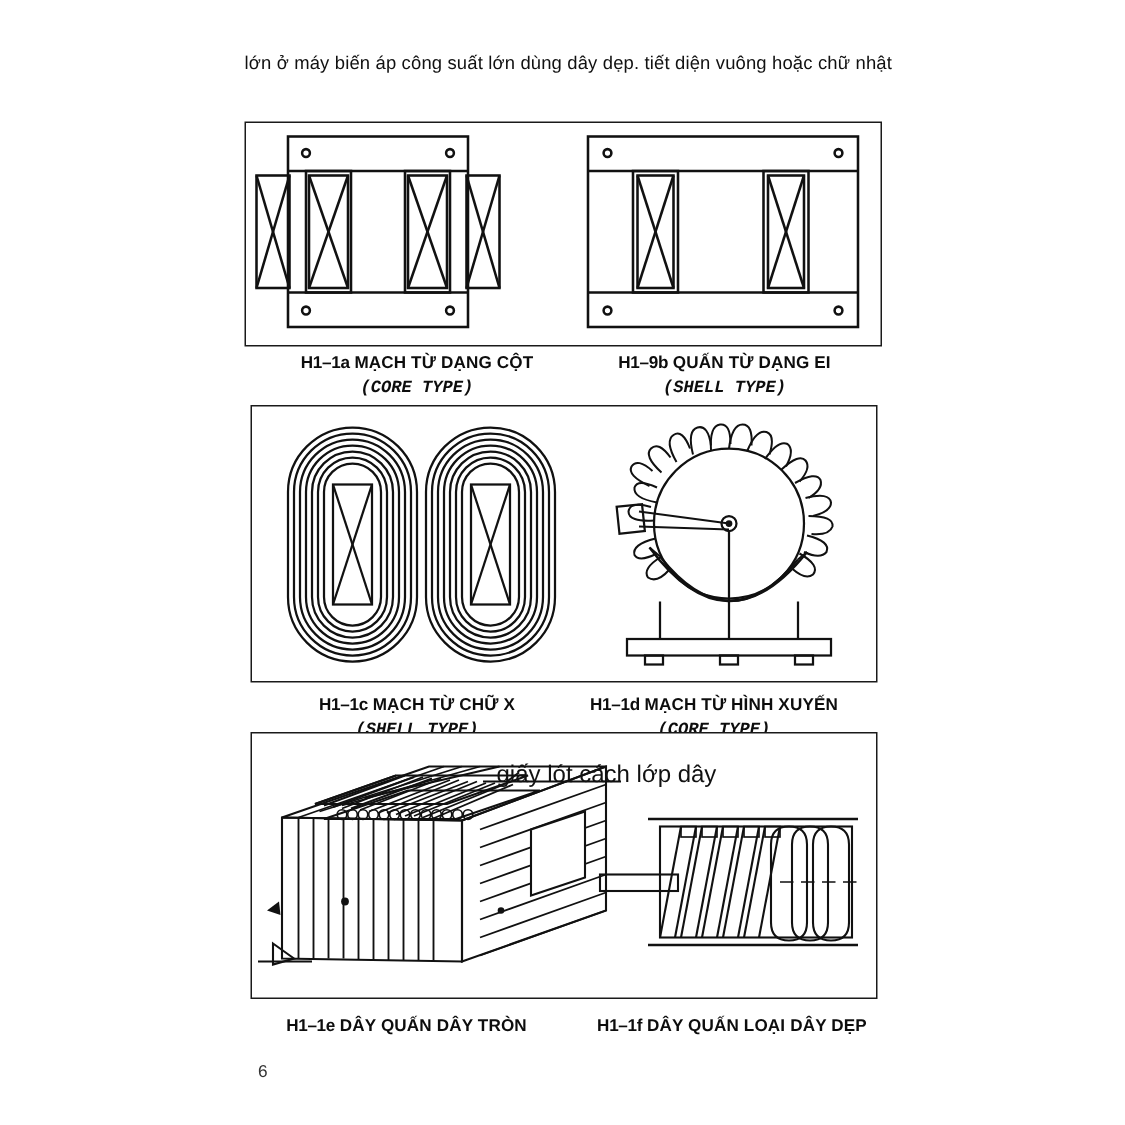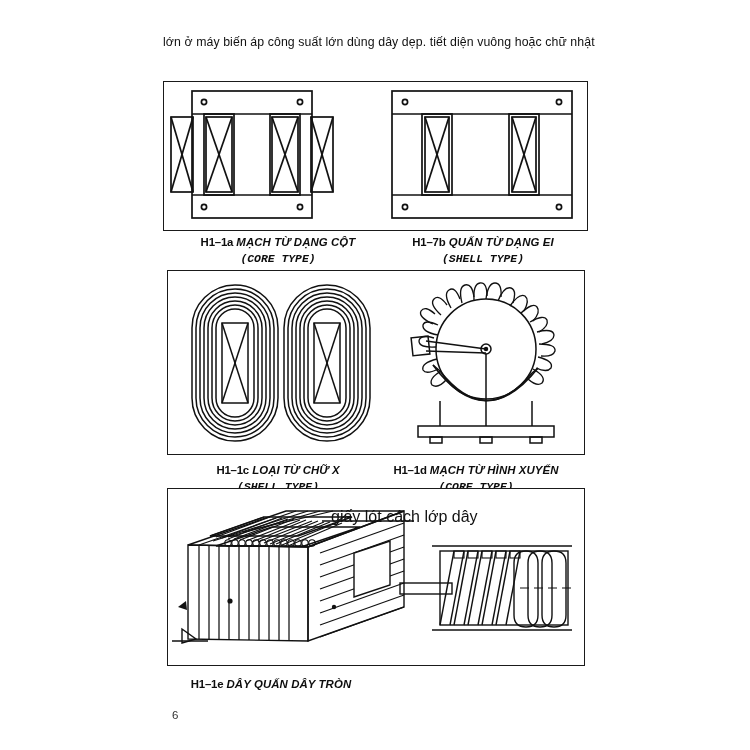--- a/index.html
+++ b/index.html
@@ -35,21 +35,21 @@
   
   .caption{
     position:absolute;
     text-align:center;
     font-size:11.4px;
     line-height:16.5px;
     color:#0d0d0d;
     white-space:nowrap;
   }
   .caption .tag{font-weight:bold;font-style:normal;letter-spacing:-0.2px;}
-  .caption .ttl{font-style:italic;font-weight:bold;letter-spacing:0.1px;}
+  .caption .ttl{font-weight:bold;letter-spacing:0.1px;}
   .caption .sub{font-style:italic;font-weight:bold;display:block;font-family:Liberation Mono, monospace;}
   #cap-a{left:178px;top:234px;width:200px;}
   #cap-b{left:383px;top:234px;width:200px;}
   #cap-c{left:178px;top:462px;width:200px;}
   #cap-d{left:376px;top:462px;width:200px;}
   #cap-e{left:171px;top:676px;width:200px;}
   #cap-f{left:383px;top:676px;width:210px;}
 
   
   .annot{
@@ -130,21 +130,21 @@
     </svg>
   </div>
 
   <div class="caption" id="cap-a">
     <span class="tag">H1–1a</span>
     <span class="ttl">MẠCH TỪ DẠNG CỘT</span>
     <span class="sub">(CORE TYPE)</span>
   </div>
 
   <div class="caption" id="cap-b">
-    <span class="tag">H1–7b</span>
+    <span class="tag">H1–9b</span>
     <span class="ttl">QUẤN TỪ DẠNG EI</span>
     <span class="sub">(SHELL TYPE)</span>
   </div>
 
   <div class="panel" id="panel-2">
     <svg class="fig" style="left:0;top:0;" width="415" height="182" viewBox="0 0 415 182">
       <g fill="none" stroke="#111" stroke-width="1.5">
 
         <rect x="24" y="14" width="86" height="156" rx="43" ry="43"></rect>
         <rect x="28" y="18" width="78" height="148" rx="39" ry="39"></rect>
@@ -211,21 +211,21 @@
         <rect x="250" y="155" width="136" height="11"></rect>
         <rect x="262" y="166" width="12" height="6"></rect>
         <rect x="312" y="166" width="12" height="6"></rect>
         <rect x="362" y="166" width="12" height="6"></rect>
       </g>
     </svg>
   </div>
 
   <div class="caption" id="cap-c">
     <span class="tag">H1–1c</span>
-    <span class="ttl">LOẠI TỪ CHỮ X</span>
+    <span class="ttl">MẠCH TỪ CHỮ X</span>
     <span class="sub">(SHELL TYPE)</span>
   </div>
 
   <div class="caption" id="cap-d">
     <span class="tag">H1–1d</span>
     <span class="ttl">MẠCH TỪ HÌNH XUYẾN</span>
     <span class="sub">(CORE TYPE)</span>
   </div>
 
   <div class="panel" id="panel-3">
@@ -342,16 +342,20 @@
     </svg>
   </div>
 
   <div class="annot">giấy lót cách lớp dây</div>
 
   <div class="caption" id="cap-e">
     <span class="tag">H1–1e</span>
     <span class="ttl">DÂY QUẤN DÂY TRÒN</span>
   </div>
 
+  <div class="caption" id="cap-f">
+    <span class="tag">H1–1f</span>
+    <span class="ttl">DÂY QUẤN LOẠI DÂY DẸP</span>
+  </div>
 
   <div class="pageno">6</div>
 
 </div>
 
 </body></html>

